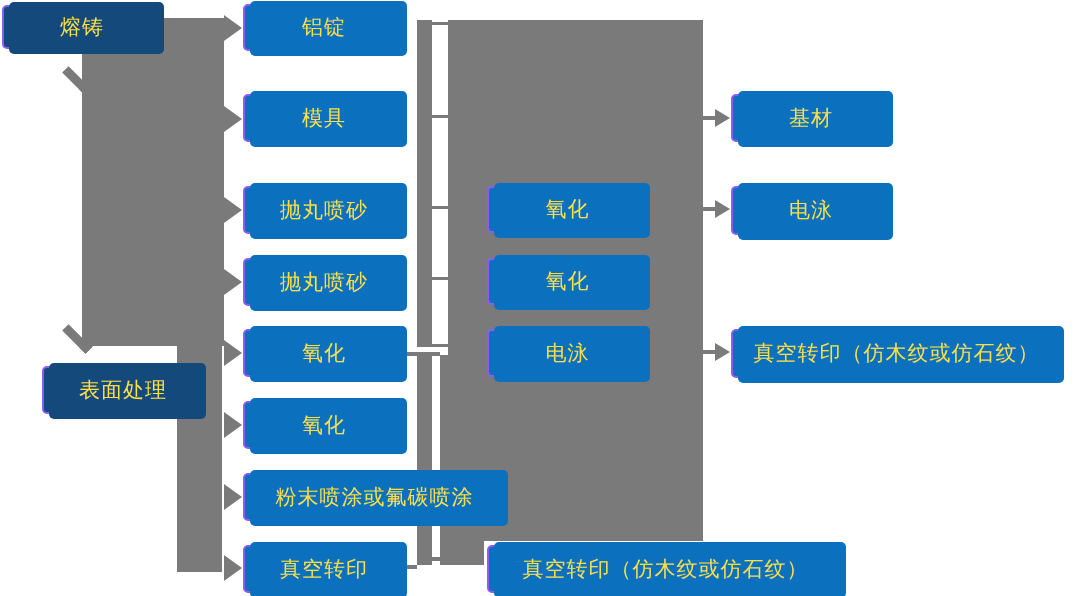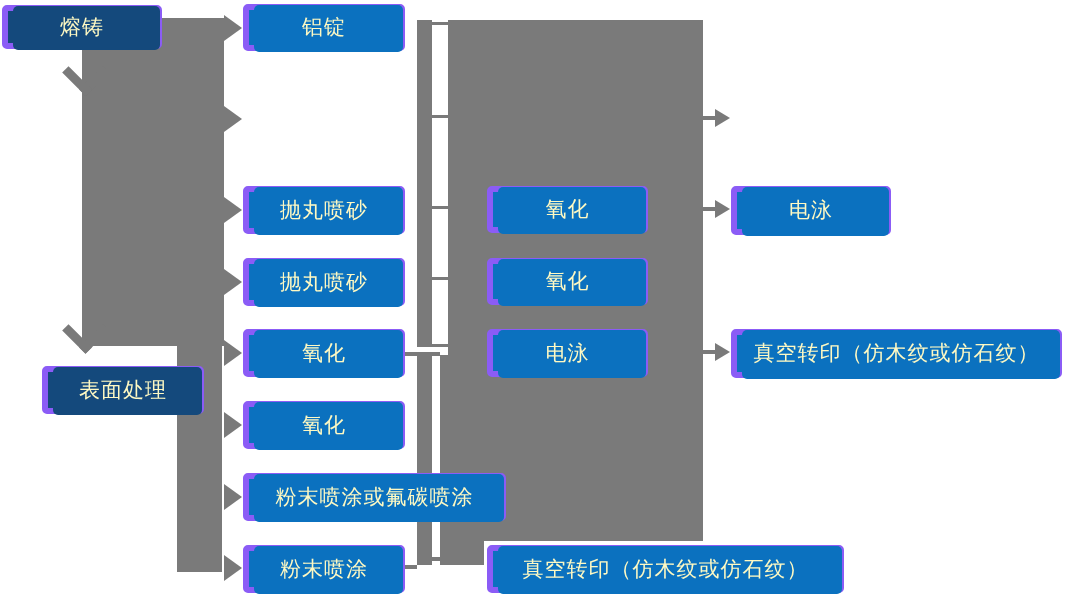--- a/index.html
+++ b/index.html
@@ -17,22 +17,22 @@
     border-left:18px solid #7a7a7a;}
   .arr-r.small{border-top:9px solid transparent;border-bottom:9px solid transparent;
     border-left:15px solid #7a7a7a;}
   .chev{position:absolute;width:24px;height:24px;z-index:1;
     border-left:9px solid #7a7a7a;border-bottom:9px solid #7a7a7a;
     transform:rotate(-45deg);}
   
   .node{
     position:absolute;z-index:2;box-sizing:border-box;
     display:flex;align-items:center;justify-content:center;
-    color:#fef9c3;font-size:21px;letter-spacing:1px;line-height:1;
-    border:6px solid #8b5cf6;border-radius:5px;
+    color:#fde047;font-size:21px;letter-spacing:1px;line-height:1;
+    border:2px solid #8b5cf6;border-radius:5px;
   }
   .node::before{content:"";position:absolute;z-index:-1;
     top:-5px;bottom:-7px;left:5px;right:-4px;border-radius:5px;}
   .node.blue{background:#0b71bf;}
   .node.blue::before{background:#0b71bf;}
   .node.navy{background:#14497c;}
   .node.navy::before{background:#14497c;}
 </style>
 </head>
 <body>
@@ -73,28 +73,30 @@
   <div class="arr-r small" style="left:715px;top:109px;"></div>
   <div class="gray" style="left:703px;top:207px;width:14px;height:4px;"></div>
   <div class="arr-r small" style="left:715px;top:200px;"></div>
   <div class="gray" style="left:703px;top:350px;width:14px;height:4px;"></div>
   <div class="arr-r small" style="left:715px;top:343px;"></div>
 
   <div class="node navy" style="left:2px;top:5px;width:160px;height:44px;">熔铸</div>
   <div class="node navy" style="left:2px;top:366px;width:162px;height:48px;margin-left:40px;">表面处理</div>
 
   <div class="node blue" style="left:243px;top:4px;width:162px;height:47px;">铝锭</div>
+  <div class="node blue" style="left:243px;top:94px;width:162px;height:48px;">模具</div>
   <div class="node blue" style="left:243px;top:186px;width:162px;height:48px;">抛丸喷砂</div>
   <div class="node blue" style="left:243px;top:258px;width:162px;height:48px;">抛丸喷砂</div>
   <div class="node blue" style="left:243px;top:329px;width:162px;height:48px;">氧化</div>
   <div class="node blue" style="left:243px;top:401px;width:162px;height:48px;">氧化</div>
   <div class="node blue" style="left:243px;top:473px;width:263px;height:48px;">粉末喷涂或氟碳喷涂</div>
-  <div class="node blue" style="left:243px;top:545px;width:162px;height:48px;">粉末喷涂</div>
+  <div class="node blue" style="left:243px;top:545px;width:162px;height:48px;">真空转印</div>
 
   <div class="node blue" style="left:487px;top:186px;width:161px;height:47px;">氧化</div>
   <div class="node blue" style="left:487px;top:258px;width:161px;height:47px;">氧化</div>
   <div class="node blue" style="left:487px;top:329px;width:161px;height:48px;">电泳</div>
   <div class="node blue" style="left:487px;top:545px;width:357px;height:48px;">真空转印（仿木纹或仿石纹）</div>
 
+  <div class="node blue" style="left:731px;top:94px;width:160px;height:48px;">基材</div>
   <div class="node blue" style="left:731px;top:186px;width:160px;height:49px;">电泳</div>
   <div class="node blue" style="left:731px;top:329px;width:331px;height:49px;">真空转印（仿木纹或仿石纹）</div>
 
 </div>
 
 </body></html>

